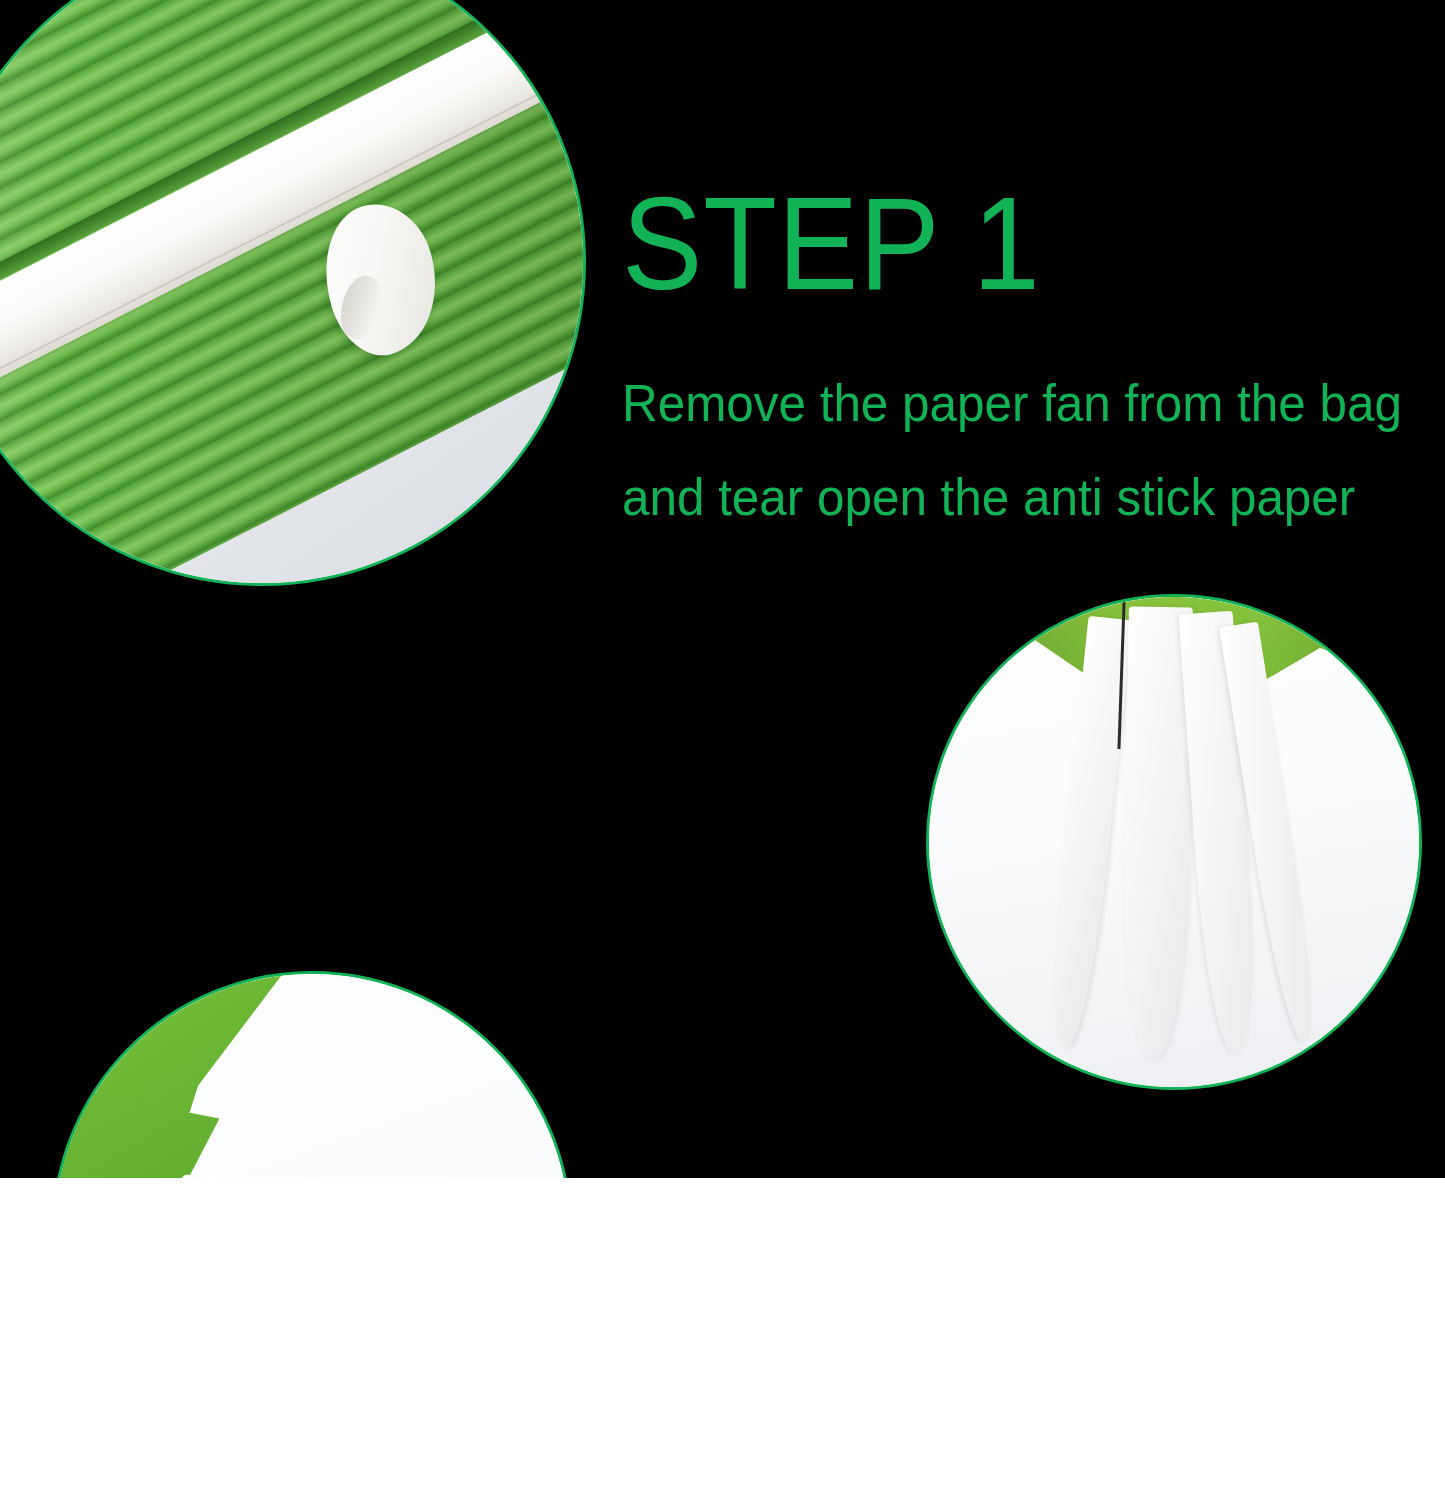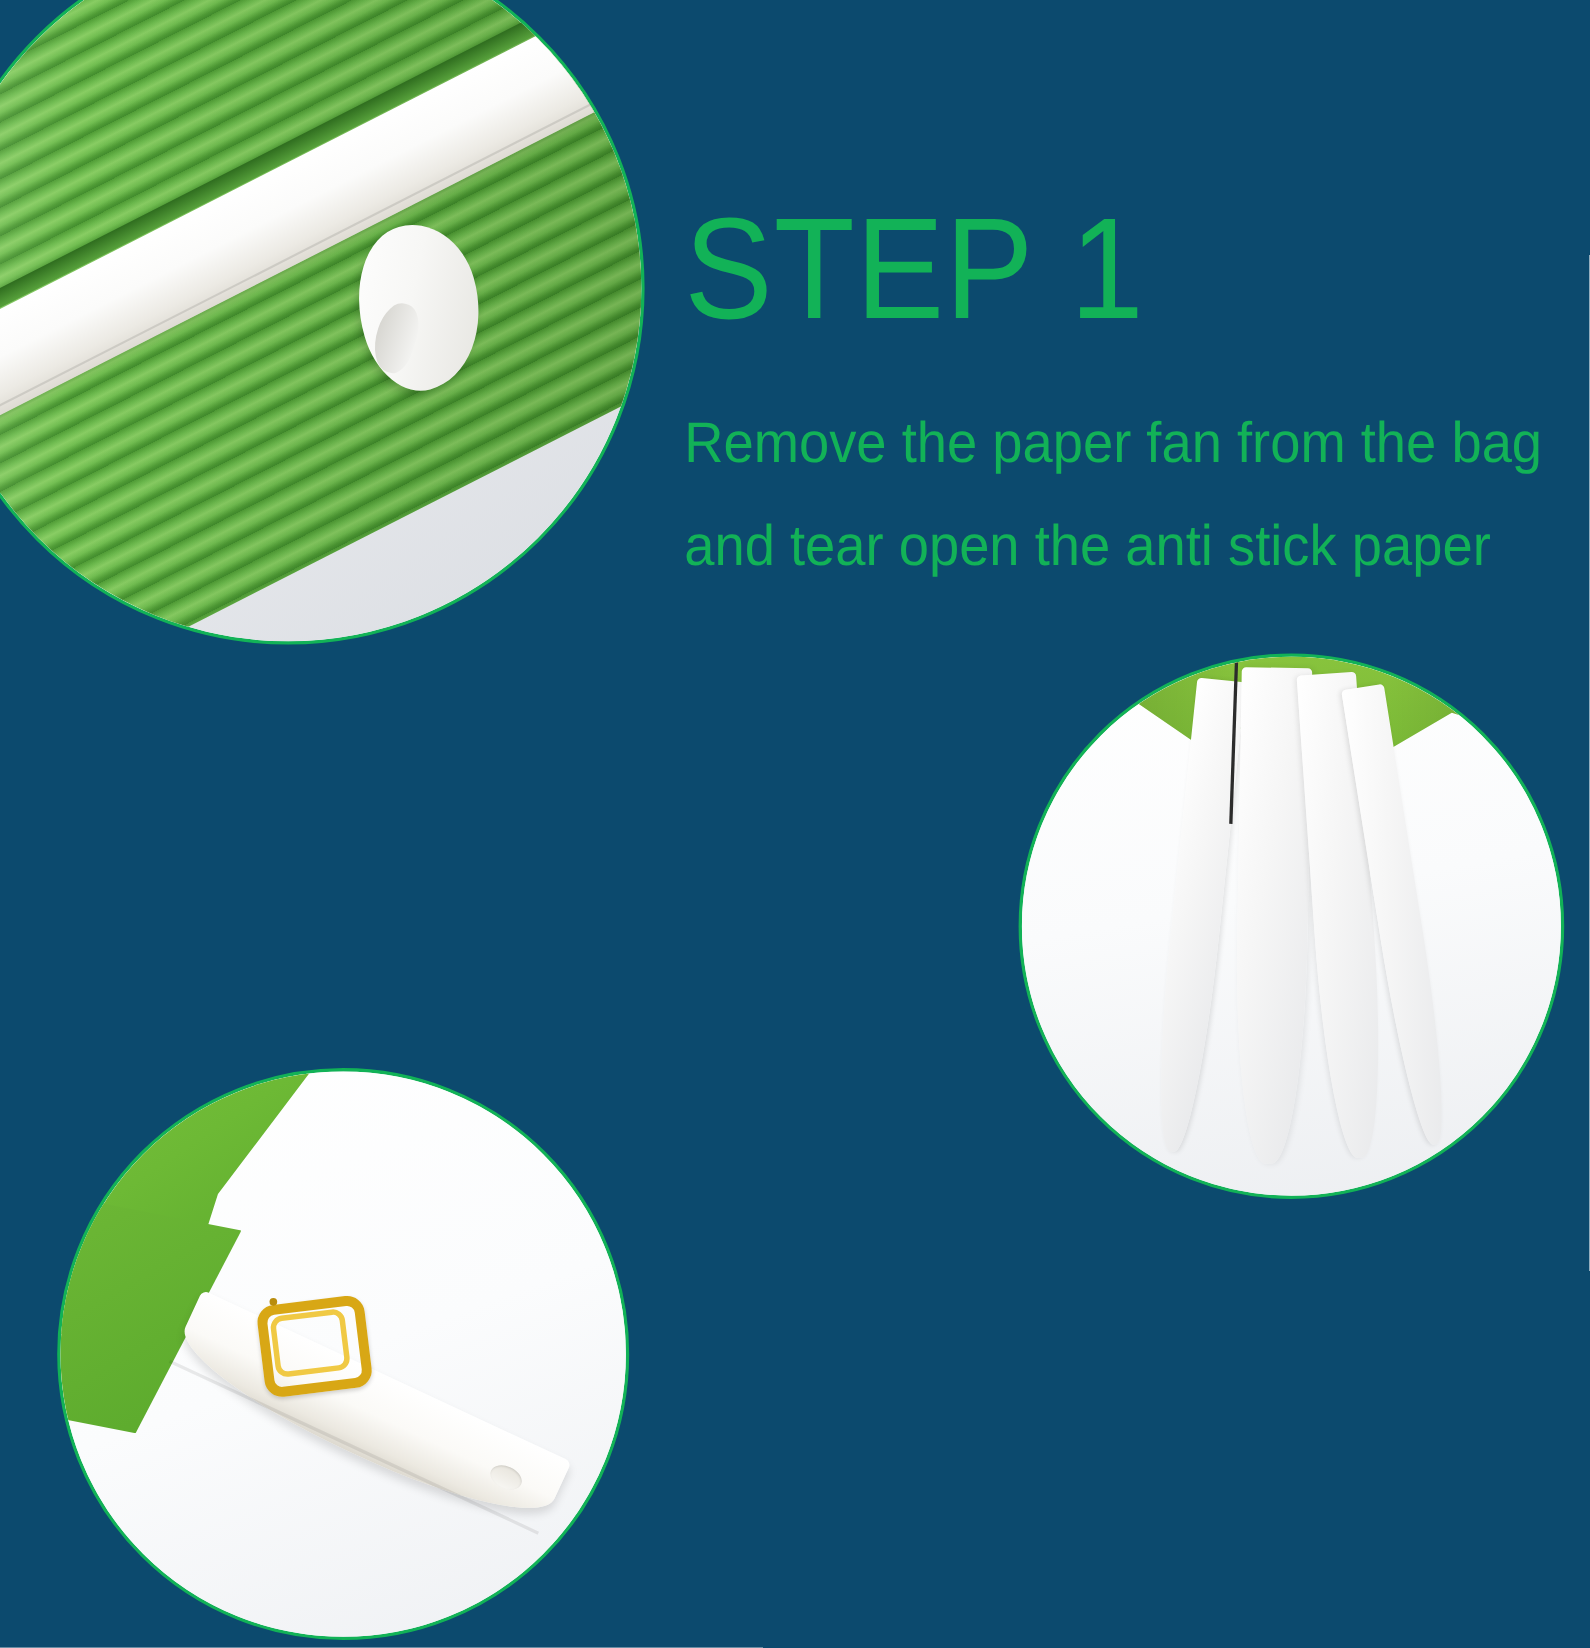--- a/index.html
+++ b/index.html
@@ -6,22 +6,22 @@
     margin: 0;
     padding: 0;
     background: #ffffff;
   }
   body {
     font-family: "Liberation Sans", sans-serif;
   }
   #page {
     position: relative;
     width: 1445px;
-    height: 1498px;
-    background: #0c4a6e;
+    height: 1178px;
+    background: #000000;
     overflow: hidden;
   }
 
   
   .photo-circle {
     position: absolute;
     border-radius: 50%;
     overflow: hidden;
     box-sizing: border-box;
     border: 3px solid #12b257;

